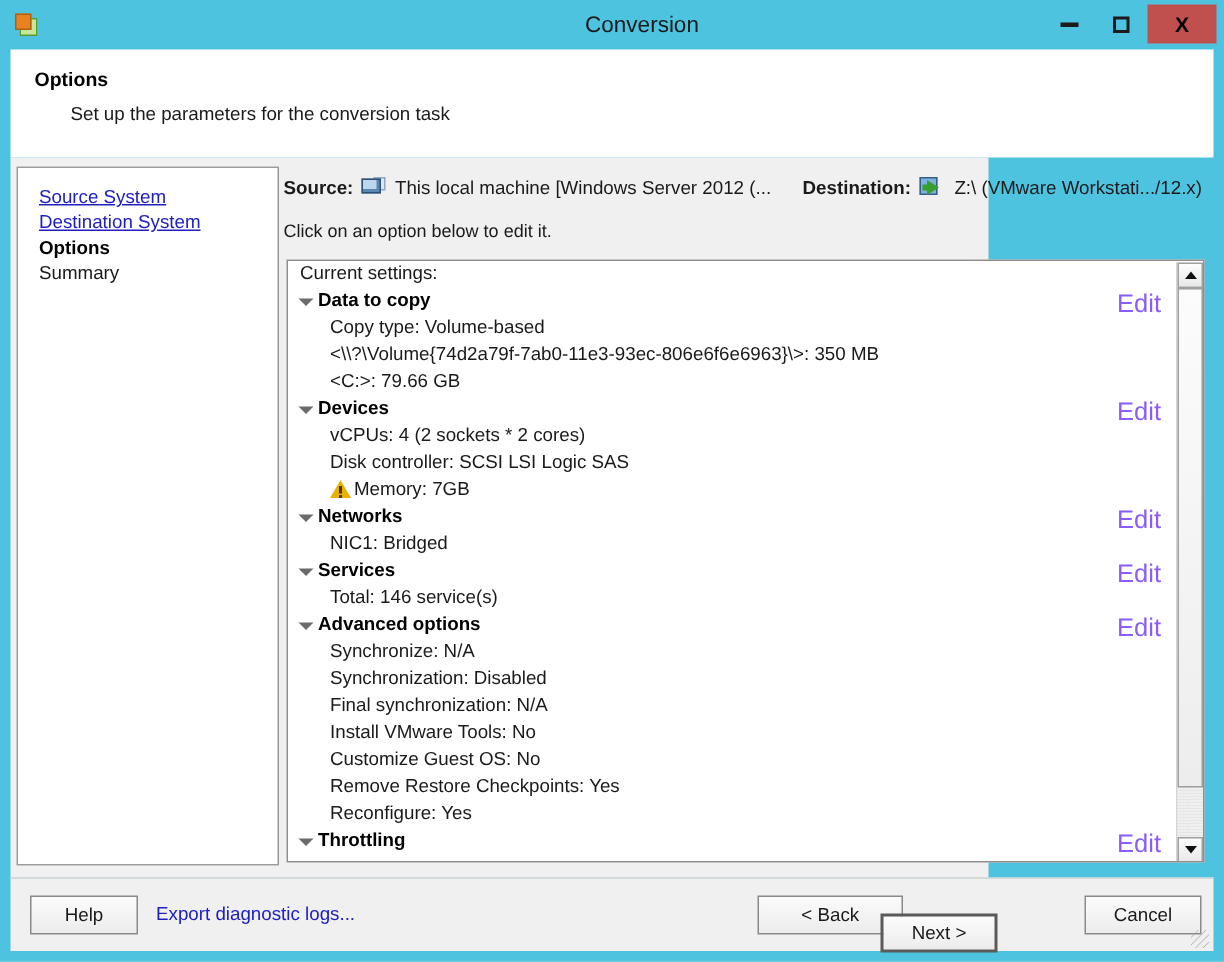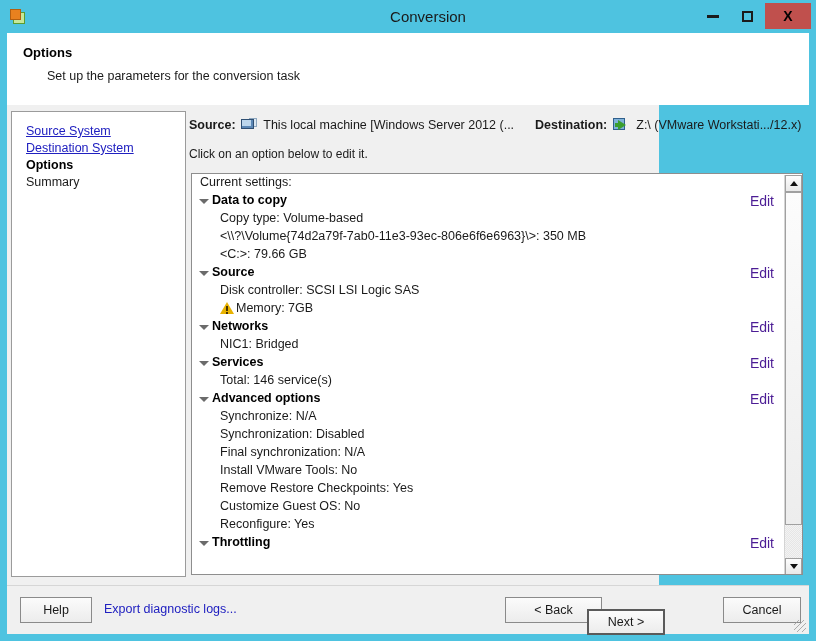--- a/index.html
+++ b/index.html
@@ -217,22 +217,22 @@
   .lrow.group .tri {
     position: absolute; left: 7px; top: 7px;
     width: 0; height: 0;
     border-left: 5px solid transparent;
     border-right: 5px solid transparent;
     border-top: 5px solid #6b6b6b;
   }
   .lrow.item .txt { left: 28px; top: 1px; }
   .lrow .edit {
     position: absolute; right: 10px; top: 1px;
-    font-size: 14px;
-    color: #4c1d95;
+    font-size: 17px;
+    color: #8b5cf6;
     cursor: pointer;
   }
   .warn-icon {
     position: relative; display:inline-block;
     width: 14px; height: 12px; vertical-align: -2px; margin-right: 2px;
   }
   .warn-icon .tri2 {
     position:absolute; left:0; top:0;
     width:0;height:0;
     border-left:7px solid transparent;
@@ -389,22 +389,25 @@
               <span class="txt">Copy type: Volume-based</span>
             </div>
             <div class="lrow item">
               <span class="txt">&lt;\\?\Volume{74d2a79f-7ab0-11e3-93ec-806e6f6e6963}\&gt;: 350 MB</span>
             </div>
             <div class="lrow item">
               <span class="txt">&lt;C:&gt;: 79.66 GB</span>
             </div>
             <div class="lrow group">
               <span class="tri"></span>
-              <span class="txt">Source</span>
-              <span class="edit">Edit</span>
+              <span class="txt">Devices</span>
+              <span class="edit">Edit</span>
+            </div>
+            <div class="lrow item">
+              <span class="txt">vCPUs: 4 (2 sockets * 2 cores)</span>
             </div>
             <div class="lrow item">
               <span class="txt">Disk controller: SCSI LSI Logic SAS</span>
             </div>
             <div class="lrow item">
               <span class="txt"><span class="warn-icon"><span class="tri2"></span><span class="bang"></span><span class="dot"></span></span>Memory: 7GB</span>
             </div>
             <div class="lrow group">
               <span class="tri"></span>
               <span class="txt">Networks</span>
@@ -432,24 +435,24 @@
             <div class="lrow item">
               <span class="txt">Synchronization: Disabled</span>
             </div>
             <div class="lrow item">
               <span class="txt">Final synchronization: N/A</span>
             </div>
             <div class="lrow item">
               <span class="txt">Install VMware Tools: No</span>
             </div>
             <div class="lrow item">
+              <span class="txt">Customize Guest OS: No</span>
+            </div>
+            <div class="lrow item">
               <span class="txt">Remove Restore Checkpoints: Yes</span>
-            </div>
-            <div class="lrow item">
-              <span class="txt">Customize Guest OS: No</span>
             </div>
             <div class="lrow item">
               <span class="txt">Reconfigure: Yes</span>
             </div>
             <div class="lrow group">
               <span class="tri"></span>
               <span class="txt">Throttling</span>
               <span class="edit">Edit</span>
             </div>
           </div>

